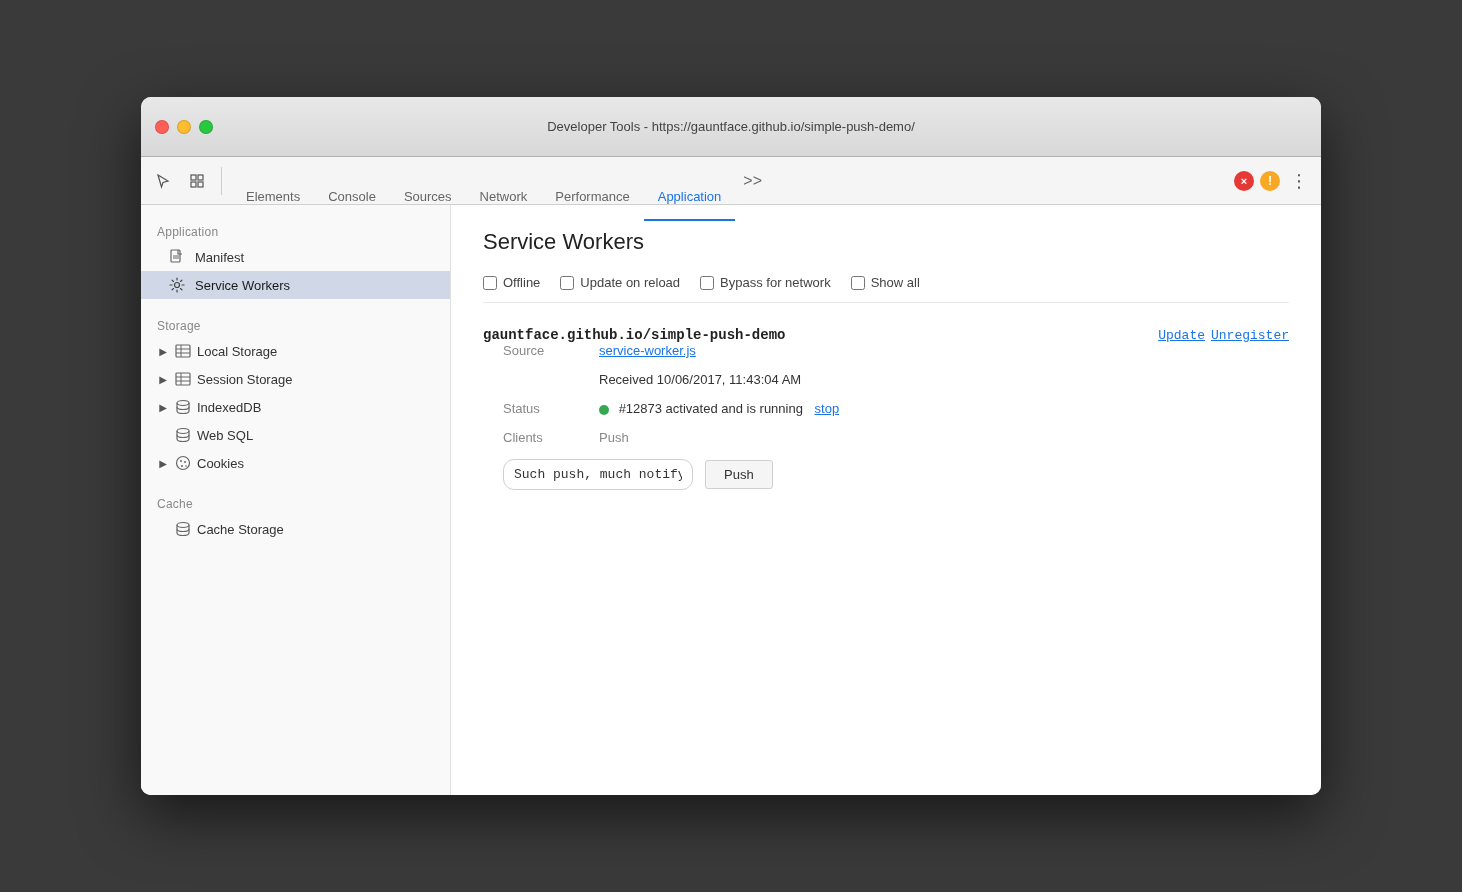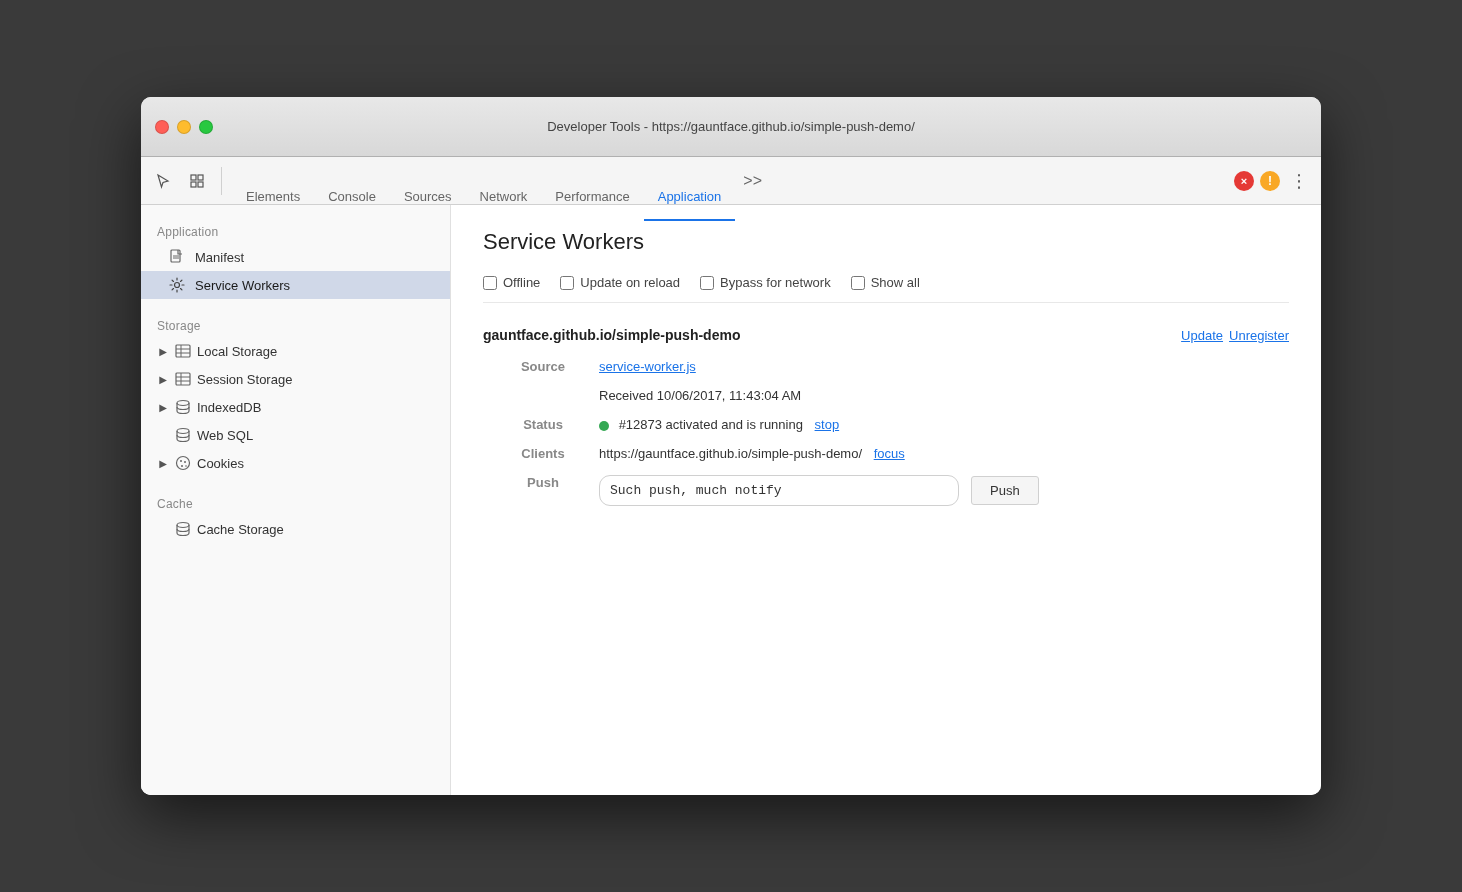--- a/index.html
+++ b/index.html
@@ -239,21 +239,21 @@
       height: 14px;
       cursor: pointer;
     }
     .sw-entry {
       margin-bottom: 20px;
     }
     .sw-origin-row {
       display: flex;
       align-items: center;
       justify-content: space-between;
-      margin-bottom: 16px;
+      font-family: Liberation Mono, monospace;
     }
     .sw-origin {
       font-size: 14px;
       font-weight: 600;
       color: #222;
     }
     .sw-actions {
       display: flex;
       gap: 6px;
     }
@@ -265,22 +265,22 @@
     }
     .sw-detail-table {
       display: grid;
       grid-template-columns: 80px 1fr;
       gap: 14px 16px;
       font-size: 13px;
       padding-left: 20px;
     }
     .sw-label {
       color: #888;
-      text-align: center;
-      font-weight: 700;
+      text-align: left;
+      font-weight: 400;
     }
     .sw-value {
       color: #333;
     }
     .sw-value a {
       color: #1a73e8;
       text-decoration: underline;
       cursor: pointer;
     }
     .status-dot {
@@ -519,24 +519,20 @@
           <span class="sw-value">Received 10/06/2017, 11:43:04 AM</span>
 
           <span class="sw-label">Status</span>
           <span class="sw-value">
             <span class="status-dot"></span>
             <span>#12873 activated and is running</span>
             <a class="stop-link">stop</a>
           </span>
 
           <span class="sw-label">Clients</span>
-          <span class="sw-value">
-            <span>https://gauntface.github.io/simple-push-demo/</span>
-            <a class="stop-link">focus</a>
-          </span>
 
           <span class="sw-label">Push</span>
           <span class="sw-value">
             <div class="push-row">
               <input type="text" class="push-input" value="Such push, much notify" style="">
               <button class="push-btn">Push</button>
             </div>
           </span>
         </div>
       </div>

